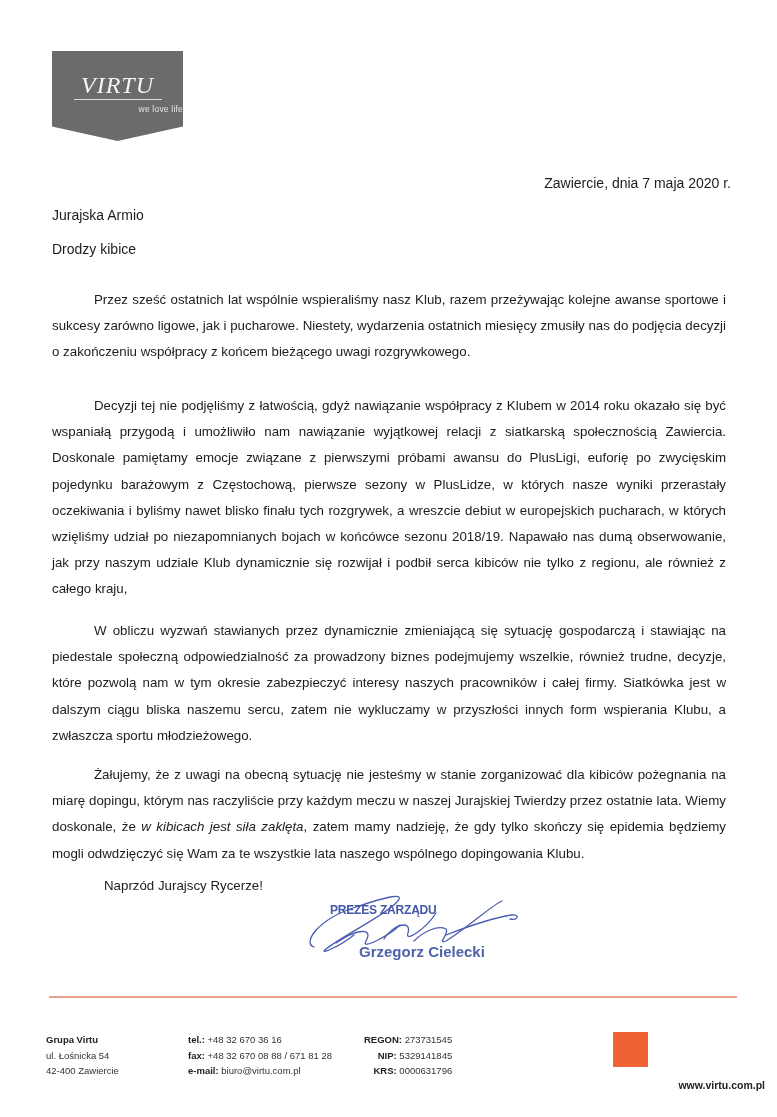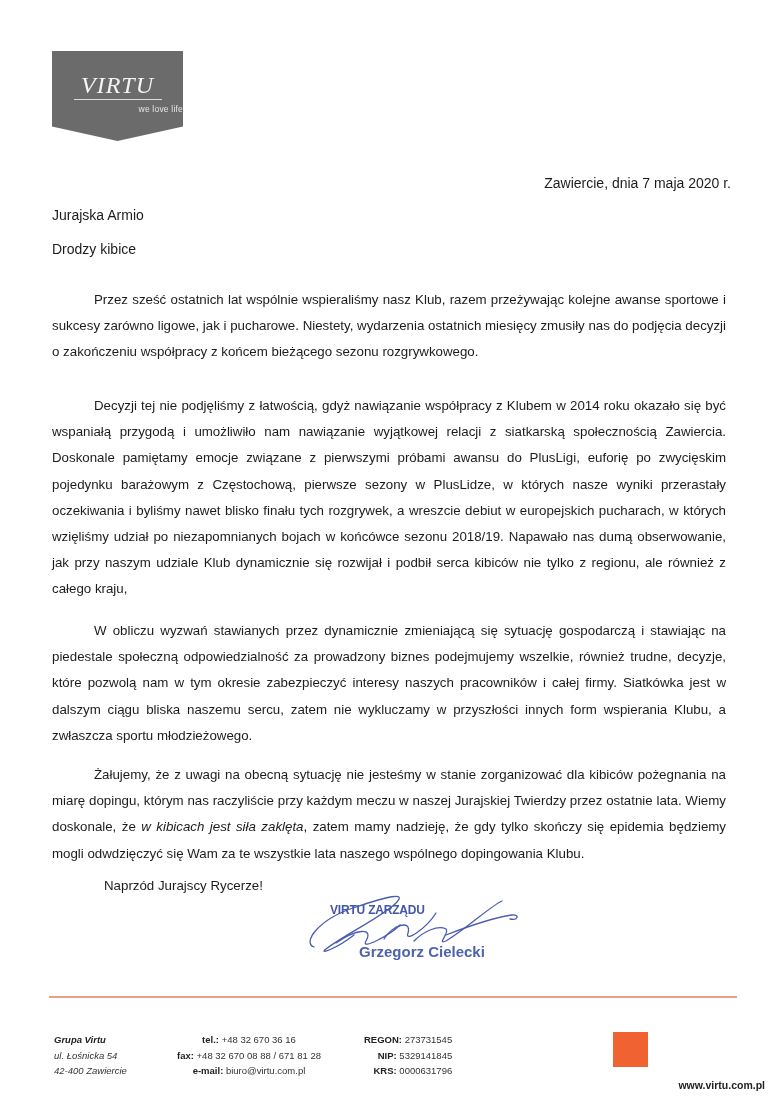--- a/index.html
+++ b/index.html
@@ -141,22 +141,22 @@
       background: #e9a08a;
     }
     .footer-col {
       position: absolute;
       top: 1032px;
       font-size: 9.5px;
       line-height: 15.5px;
       color: #333333;
     }
     .footer-col .b { font-weight: bold; color: #222222; }
-    .col-company { left: 54px; font-style: italic; }
-    .col-contact { left: 177px; text-align: center; }
+    .col-company { left: 46px; }
+    .col-contact { left: 188px; }
     .col-reg { left: 364px; text-align: right; }
     .orange-square {
       position: absolute;
       left: 613px;
       top: 1032px;
       width: 35px;
       height: 35px;
       background: #f06232;
     }
     .website {
@@ -174,36 +174,36 @@
 <div class="logo">
   <div class="logo-word">VIRTU</div>
   <div class="logo-swoosh"></div>
   <div class="logo-tag">we love life</div>
 </div>
 
 <div class="date">Zawiercie, dnia 7 maja 2020 r.</div>
 <div class="addressee">Jurajska Armio</div>
 <div class="greeting">Drodzy kibice</div>
 
-<p class="body-text p1">Przez sześć ostatnich lat wspólnie wspieraliśmy nasz Klub, razem przeżywając kolejne awanse sportowe i sukcesy zarówno ligowe, jak i pucharowe. Niestety, wydarzenia ostatnich miesięcy zmusiły nas do podjęcia decyzji o zakończeniu współpracy z końcem bieżącego sezonu rozgrywkowego.</p>
+<p class="body-text p1">Przez sześć ostatnich lat wspólnie wspieraliśmy nasz Klub, razem przeżywając kolejne awanse sportowe i sukcesy zarówno ligowe, jak i pucharowe. Niestety, wydarzenia ostatnich miesięcy zmusiły nas do podjęcia decyzji o zakończeniu współpracy z końcem bieżącego uwagi rozgrywkowego.</p>
 <p class="body-text p2">Decyzji tej nie podjęliśmy z łatwością, gdyż nawiązanie współpracy z Klubem w 2014 roku okazało się być wspaniałą przygodą i umożliwiło nam nawiązanie wyjątkowej relacji z siatkarską społecznością Zawiercia. Doskonale pamiętamy emocje związane z pierwszymi próbami awansu do PlusLigi, euforię po zwycięskim pojedynku barażowym z Częstochową, pierwsze sezony w PlusLidze, w których nasze wyniki przerastały oczekiwania i byliśmy nawet blisko finału tych rozgrywek, a wreszcie debiut w europejskich pucharach, w których wzięliśmy udział po niezapomnianych bojach w końcówce sezonu 2018/19. Napawało nas dumą obserwowanie, jak przy naszym udziale Klub dynamicznie się rozwijał i podbił serca kibiców nie tylko z regionu, ale również z całego kraju,</p>
 <p class="body-text p3">W obliczu wyzwań stawianych przez dynamicznie zmieniającą się sytuację gospodarczą i stawiając na piedestale społeczną odpowiedzialność za prowadzony biznes podejmujemy wszelkie, również trudne, decyzje, które pozwolą nam w tym okresie zabezpieczyć interesy naszych pracowników i całej firmy. Siatkówka jest w dalszym ciągu bliska naszemu sercu, zatem nie wykluczamy w przyszłości innych form wspierania Klubu, a zwłaszcza sportu młodzieżowego.</p>
 <p class="body-text p4"><span>Żałujemy, że z uwagi na obecną sytuację nie jesteśmy w stanie zorganizować dla kibiców pożegnania na miarę dopingu, którym nas raczyliście przy każdym meczu w naszej Jurajskiej Twierdzy przez ostatnie lata. Wiemy doskonale, że </span><em>w kibicach jest siła zaklęta</em><span>, zatem mamy nadzieję, że gdy tylko skończy się epidemia będziemy mogli odwdzięczyć się Wam za te wszystkie lata naszego wspólnego dopingowania Klubu.</span></p>
 
 <div class="closing">Naprzód Jurajscy Rycerze!</div>
 
 <div class="signature-block">
   <svg class="sig-scribble" viewBox="0 0 240 80" fill="none" stroke="#4a5cb0" stroke-width="1.3" stroke-linecap="round">
     <path d="M18 62 C 6 58, 22 34, 60 22 C 90 12, 112 6, 100 18 C 86 32, 48 50, 30 64 C 22 70, 40 64, 58 50"></path>
     <path d="M40 58 C 60 44, 78 42, 70 56 C 64 66, 94 50, 104 40"></path>
     <path d="M88 54 C 96 40, 116 34, 112 48 C 108 58, 130 44, 140 28"></path>
     <path d="M118 56 C 128 46, 142 40, 150 44 C 154 48, 140 60, 150 56 C 170 44, 196 20, 206 16"></path>
     <path d="M150 50 C 176 40, 200 32, 216 30 C 224 29, 222 36, 214 34"></path>
   </svg>
-  <div class="sig-title">VIRTU ZARZĄDU</div>
+  <div class="sig-title">PREZES ZARZĄDU</div>
   <div class="sig-name">Grzegorz Cielecki</div>
 </div>
 
 <div class="divider"></div>
 
 <div class="footer-col col-company">
   <div class="b">Grupa Virtu</div>
   <div>ul. Łośnicka 54</div>
   <div>42-400 Zawiercie</div>
 </div>

